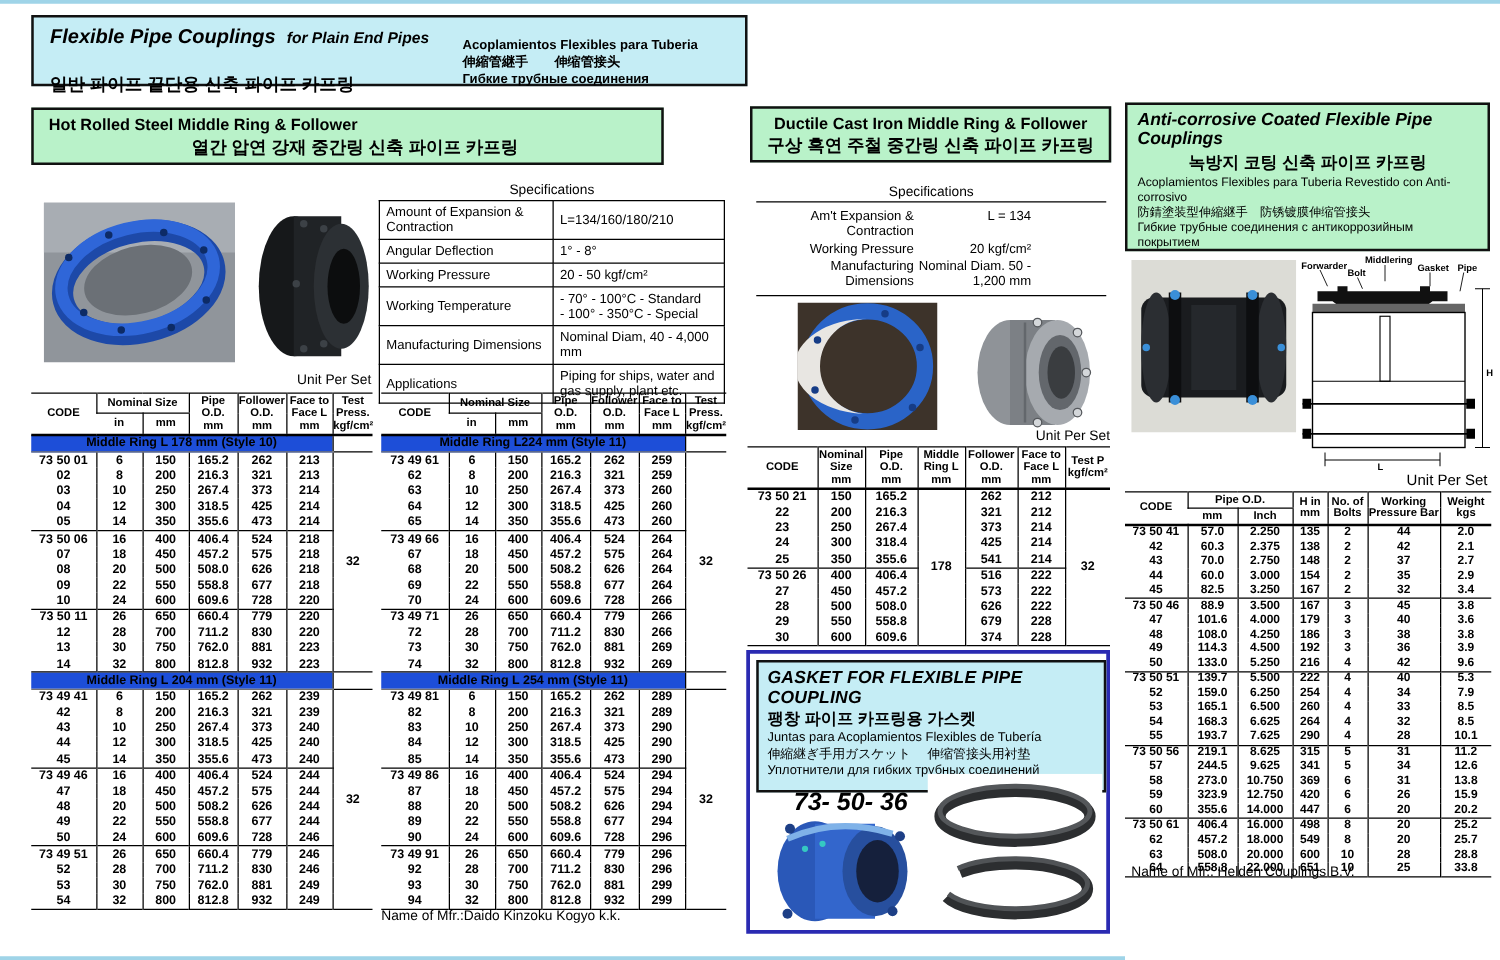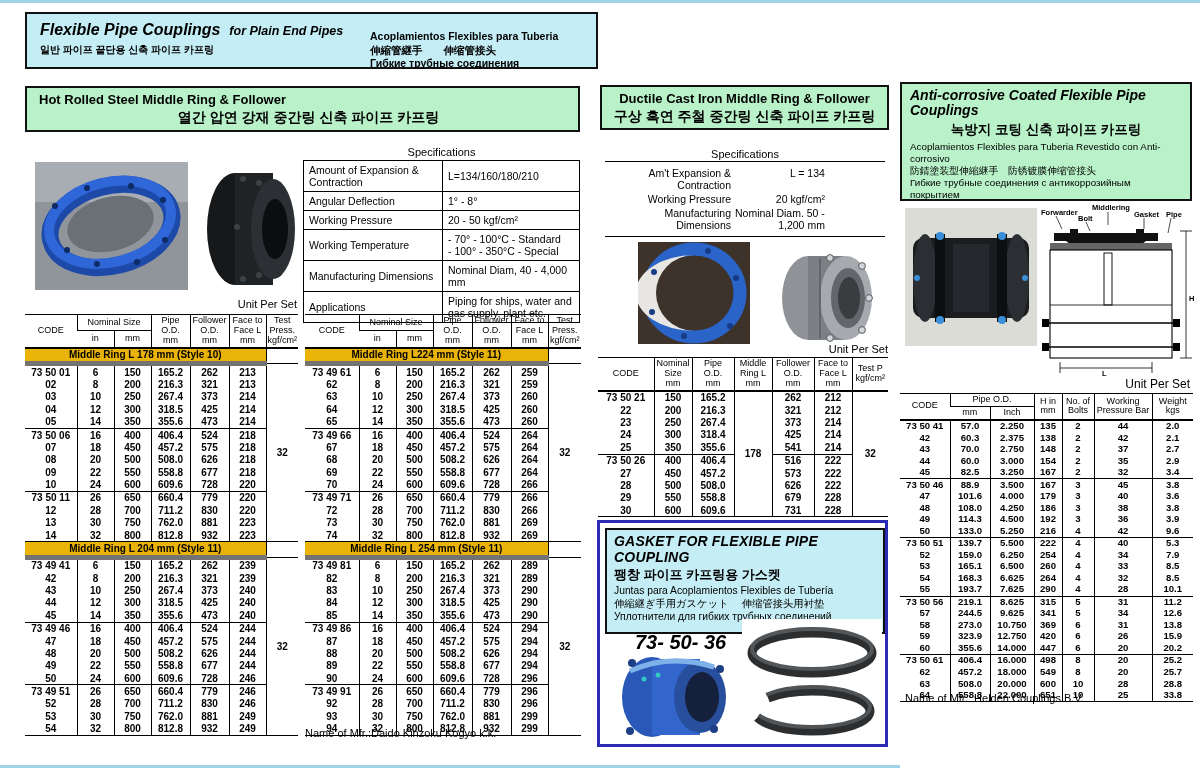--- a/index.html
+++ b/index.html
@@ -6,25 +6,25 @@
   #page{position:relative;width:1200px;height:768px;background:#fff;overflow:hidden;
         font-family:"Liberation Sans",sans-serif;color:#000;}
   .edge{position:absolute;background:#9fd4e8;}
   .abs{position:absolute;}
   
   .hdr-box{left:25px;top:12px;width:573px;height:57px;background:#c5edf5;border:2px solid #111;
            display:flex;box-sizing:border-box;}
   .hdr-left{padding:7px 0 0 13px;width:330px;}
   .hdr-title{font-size:16px;font-weight:bold;font-style:italic;white-space:nowrap;}
   .hdr-for{font-size:12.5px;font-weight:bold;font-style:italic;}
-  .hdr-ko{font-size:10px;font-weight:bold;margin-top:4px;}
+  .hdr-ko{font-size:14px;font-weight:bold;margin-top:20px;}
   .hdr-right{padding-top:16px;font-size:10.5px;line-height:1.3;font-weight:bold;}
   
   .green{background:#b9f2c9;border:2px solid #111;box-sizing:border-box;}
-  .steel-box{left:25px;top:86px;width:555px;height:46px;padding:4px 0 0 12px;}
+  .steel-box{left:25px;top:86px;width:506px;height:46px;padding:4px 0 0 12px;}
   .steel-en{font-size:13px;font-weight:bold;}
   .steel-ko{font-size:14px;font-weight:bold;text-align:center;margin-top:2px;}
   .duct-box{left:600px;top:85px;width:289px;height:45px;text-align:center;padding-top:4px;}
   .anti-box{left:900px;top:82px;width:292px;height:119px;padding:4px 8px;}
   .anti-title{font-size:14px;font-weight:bold;font-style:italic;line-height:1.1;}
   .anti-ko{font-size:13.5px;font-weight:bold;text-align:center;margin:2px 0;}
   .anti-sm{font-size:9.8px;line-height:1.22;}
   
   .spec-title{font-size:11px;text-align:center;}
   table.spec{border-collapse:collapse;width:277px;font-size:10.5px;}
@@ -32,28 +32,28 @@
   td.slabel{width:128px;}
   .mspec{border-top:1.5px solid #000;border-bottom:1.5px solid #000;padding:4px 0 4px 12px;
          font-size:10.5px;box-sizing:border-box;}
   .mspec table{border-collapse:collapse;}
   .mspec td{padding:1px 2px;vertical-align:top;}
   .mspec td.slabel{width:112px;}
   
   table.tbl{border-collapse:collapse;table-layout:fixed;border-top:1.6px solid #000;
             border-bottom:1.6px solid #000;}
   table.tbl thead{border-bottom:2px solid #000;}
-  table.tbl th{font-weight:normal;font-size:9px;line-height:1.1;white-space:pre-line;
+  table.tbl th{font-weight:bold;font-size:9px;line-height:1.1;white-space:pre-line;
                padding:1px 0;vertical-align:middle;}
   table.tbl td,table.tbl th{border-left:1px solid #000;text-align:center;}
   table.tbl td:first-child,table.tbl th:first-child{border-left:none;}
   table.tbl td{font-weight:bold;font-size:10px;padding:0.6px 2px;line-height:1.12;}
   th.nom-top{border-bottom:1px solid #000;}
-  td.section-label{background:#eab308;font-weight:bold;font-size:10.5px;
-                   border-top:1px solid #000;border-bottom:5px solid #737373;padding:2px 0;}
+  td.section-label{background:#1d4ed8;font-weight:bold;font-size:10.5px;
+                   border-top:1px solid #000;border-bottom:1px solid #737373;padding:2px 0;}
   td.tspacer{border-top:1px solid #000;border-bottom:1px solid #000;}
   tr.gsep td{border-top:1px solid #000;}
   td.tspan{vertical-align:middle;font-size:10.5px;}
   td.code{text-align:right;padding-right:9px;white-space:nowrap;}
   .s1{text-align:right;padding-right:13px;} .s2{text-align:right;padding-right:9px;}
   .s3{text-align:right;padding-right:5px;} .s4{text-align:right;padding-right:10px;}
   .s5{text-align:right;padding-right:9px;}
   .d1,.d2,.d3,.d4{text-align:right;padding-right:9px;}
   table.hel td{font-size:9.6px;padding:0.4px 1px;}
   .n1,.n2{text-align:right;padding-right:9px;}
@@ -880,21 +880,21 @@
           <td class="code">29</td>
           <td class="d1">550</td>
           <td class="d2">558.8</td>
           <td class="d3">679</td>
           <td class="d4">228</td>
         </tr>
         <tr>
           <td class="code">30</td>
           <td class="d1">600</td>
           <td class="d2">609.6</td>
-          <td class="d3">731</td>
+          <td class="d3">374</td>
           <td class="d4">228</td>
         </tr>
       </tbody>
   </table>
 
   <div class="abs gasket-box">
     <div class="gasket-cyan">
       <div class="gasket-title">GASKET FOR FLEXIBLE PIPE COUPLING</div>
       <div class="gasket-ko">팽창 파이프 카프링용 가스켓</div>
       <div class="gasket-sm">Juntas para Acoplamientos Flexibles de Tubería</div>

